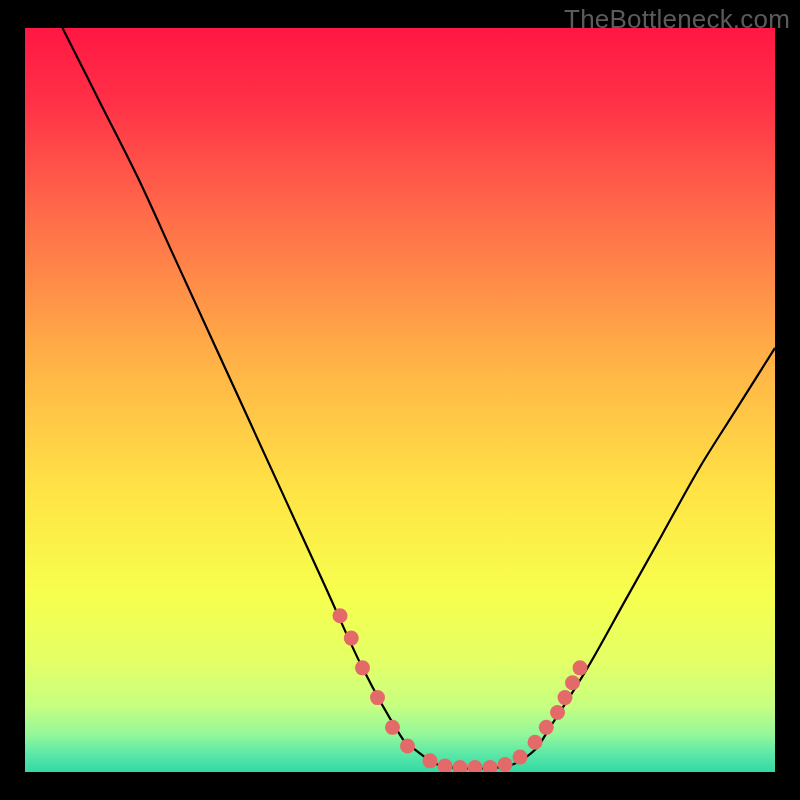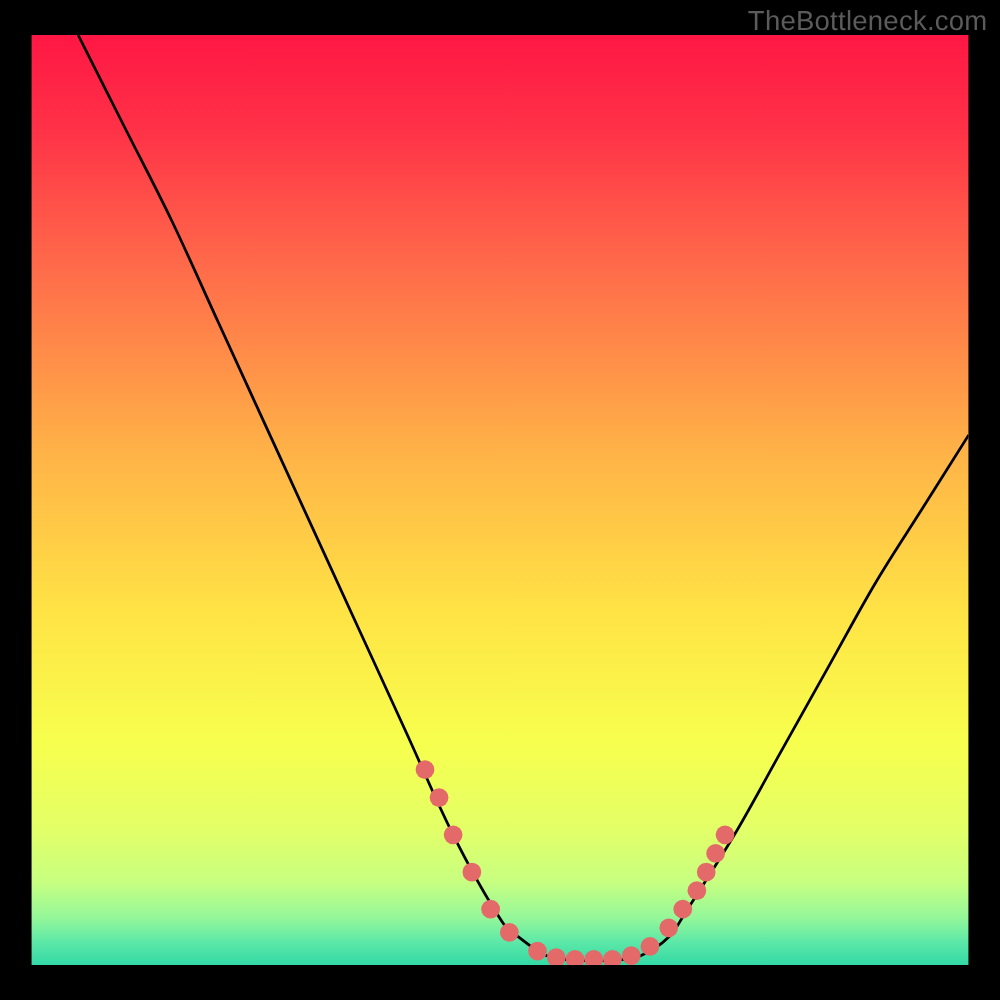--- a/index.html
+++ b/index.html
@@ -8,21 +8,21 @@
     position: relative;
     width: 800px;
     height: 800px;
     background: #000;
   }
   .watermark {
     position: absolute;
     top: 4px;
     right: 10px;
     font-family: Arial, Helvetica, sans-serif;
-    font-size: 22px;
+    font-size: 26px;
     color: #5b5b5b;
     letter-spacing: 0.2px;
     z-index: 5;
   }
   .plot-area {
     position: absolute;
     left: 25px;
     top: 28px;
     width: 750px;
     height: 744px;

